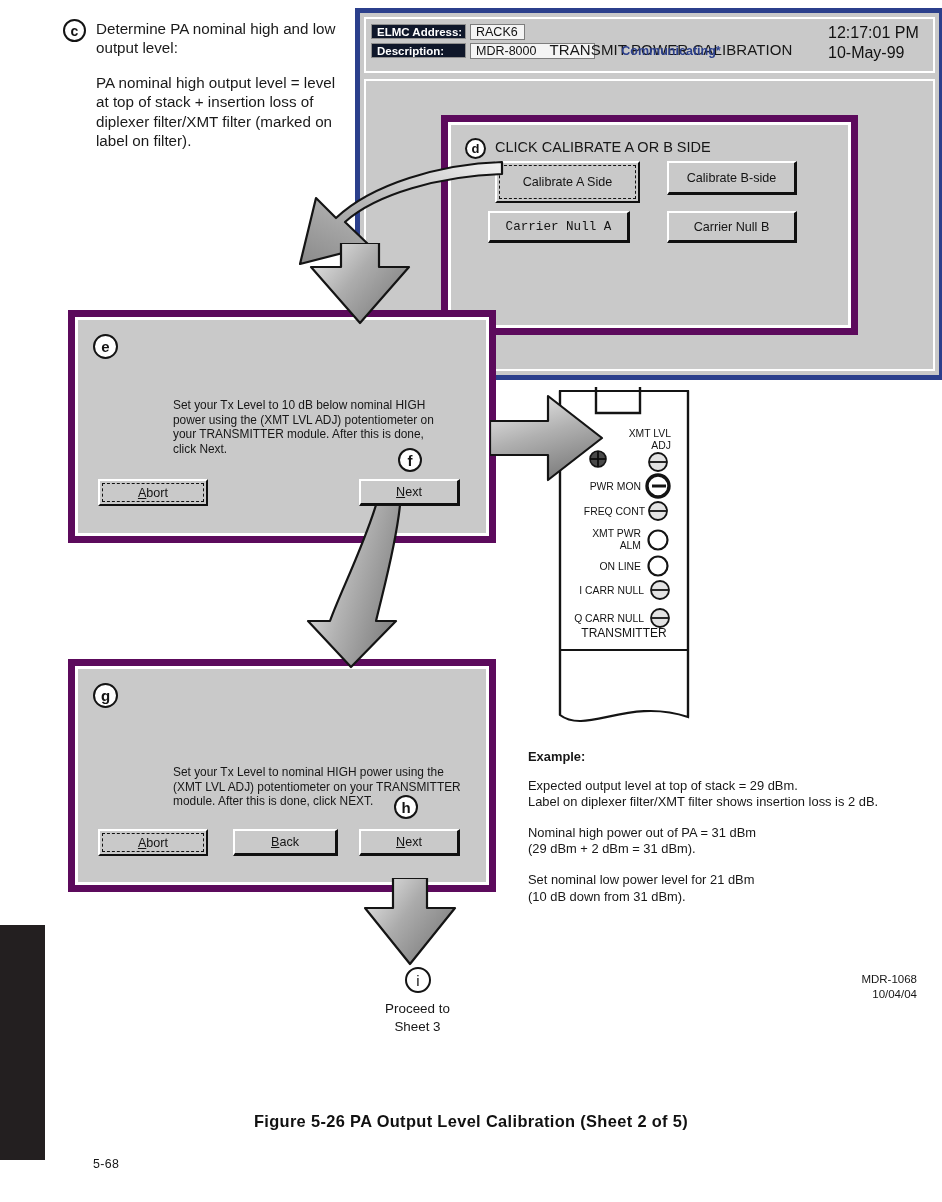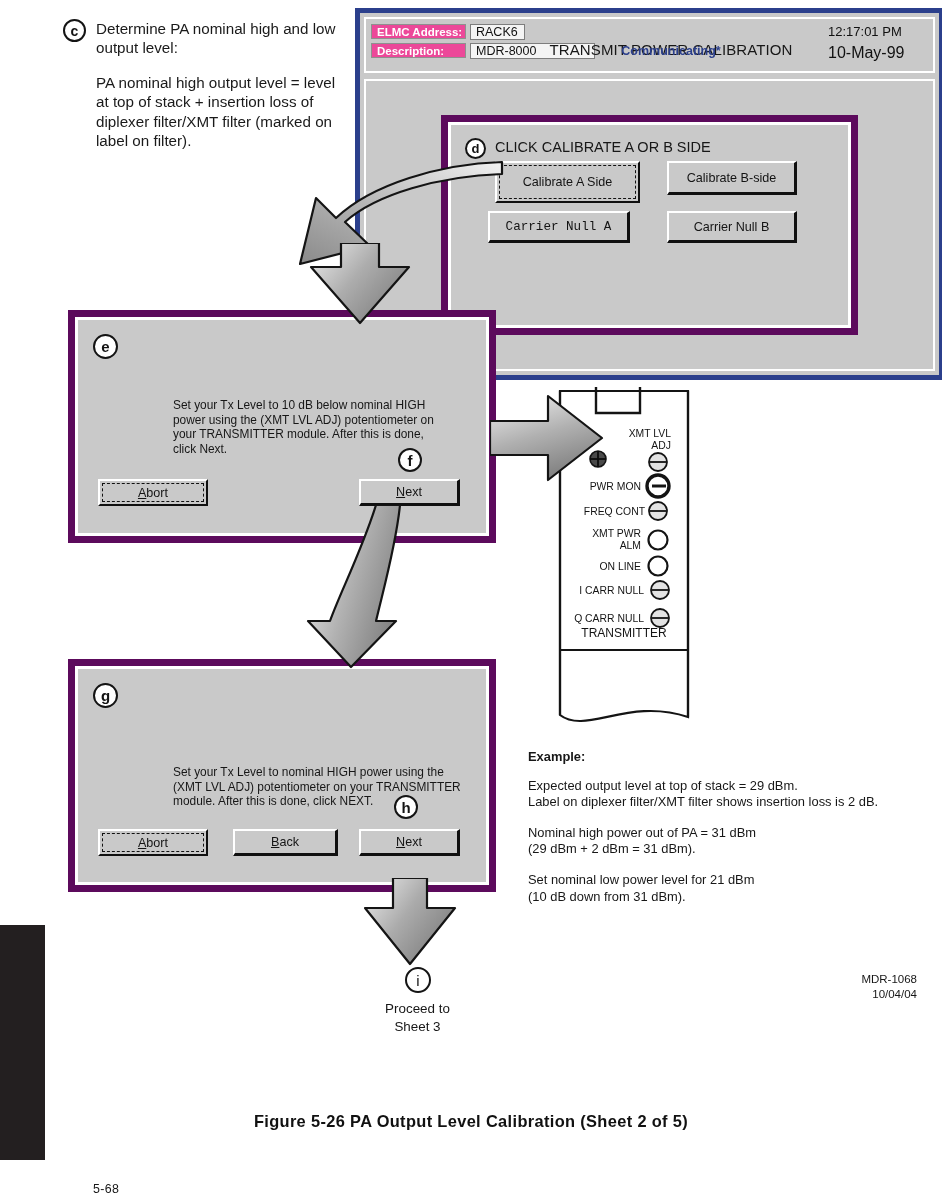--- a/index.html
+++ b/index.html
@@ -30,21 +30,21 @@
   
   #app-window{
     left:355px;top:8px;width:589px;height:372px;
     background:#c9c9c9;border:5px solid #2b3f8c;box-sizing:border-box;
   }
   #app-header{
     position:absolute;left:4px;top:4px;right:4px;height:56px;
     background:#c9c9c9;border:2px solid #ffffff;box-sizing:border-box;
   }
   .field-label{
-    position:absolute;background:#ec4899;color:#ffffff;
+    position:absolute;background:#0f172a;color:#ffffff;
     font-size:11.5px;font-weight:bold;
     display:flex;align-items:center;padding-left:5px;
     border:1px solid #8f8f8f;box-sizing:border-box;
   }
   .field-value{
     position:absolute;background:#f4f4f4;color:#111;
     font-size:12.5px;display:flex;align-items:center;padding-left:5px;
     border:1px solid #7d7d7d;box-sizing:border-box;
   }
   #lbl-elmc{left:5px;top:5px;width:95px;height:15px;}
@@ -52,21 +52,21 @@
   #lbl-desc{left:5px;top:24px;width:95px;height:15px;}
   #val-desc{left:104px;top:24px;width:125px;height:16px;}
   #app-title{
     position:absolute;left:160px;top:22px;width:290px;text-align:center;
     font-size:15px;color:#171717;letter-spacing:.1px;
   }
   #app-status{
     position:absolute;left:160px;top:25px;width:290px;text-align:center;
     font-size:12.5px;font-weight:bold;color:#2b3f8c;
   }
-  #app-time{position:absolute;left:462px;top:5px;font-size:13px;color:#111;}
+  #app-time{position:absolute;left:462px;top:5px;font-size:16px;color:#111;}
   #app-date{position:absolute;left:462px;top:25px;font-size:16px;color:#111;text-align:right;}
   #app-body{
     position:absolute;left:4px;top:66px;right:4px;bottom:4px;
     background:#c9c9c9;border:2px solid #ffffff;box-sizing:border-box;
   }
 
   
   .dlg-outer{background:#d4d4d4;box-sizing:border-box;}
   .dlg-purple{
     position:absolute;inset:0;border:7px solid #5c0a5c;box-sizing:border-box;
@@ -143,21 +143,21 @@
     left:340px;top:1000px;width:155px;text-align:center;
     font-size:13.4px;line-height:18px;color:#171717;
   }
 
   
   #doc-id{left:742px;top:972px;width:175px;text-align:right;font-size:11.5px;line-height:14.5px;color:#171717;}
   #figure-caption{
     left:0;top:1112px;width:942px;text-align:center;
     font-size:16.4px;font-weight:bold;color:#111;letter-spacing:.35px;
   }
-  #page-number{left:93px;top:1157px;font-size:12.4px;color:#171717;letter-spacing:.4px;margin-top:25px;}
+  #page-number{left:93px;top:1157px;font-size:12.4px;color:#171717;letter-spacing:.4px;}
 </style>
 </head>
 <body>
 
 <div class="abs" id="left-tab"></div>
 
 <div class="abs callout" id="step-c-callout">c</div>
 <div class="abs" id="step-c-body">
   <p>Determine PA nominal high and low output level:</p>
   <p>PA nominal high output level = level at top of stack + insertion loss of diplexer filter/XMT filter (marked on label on filter).</p>

